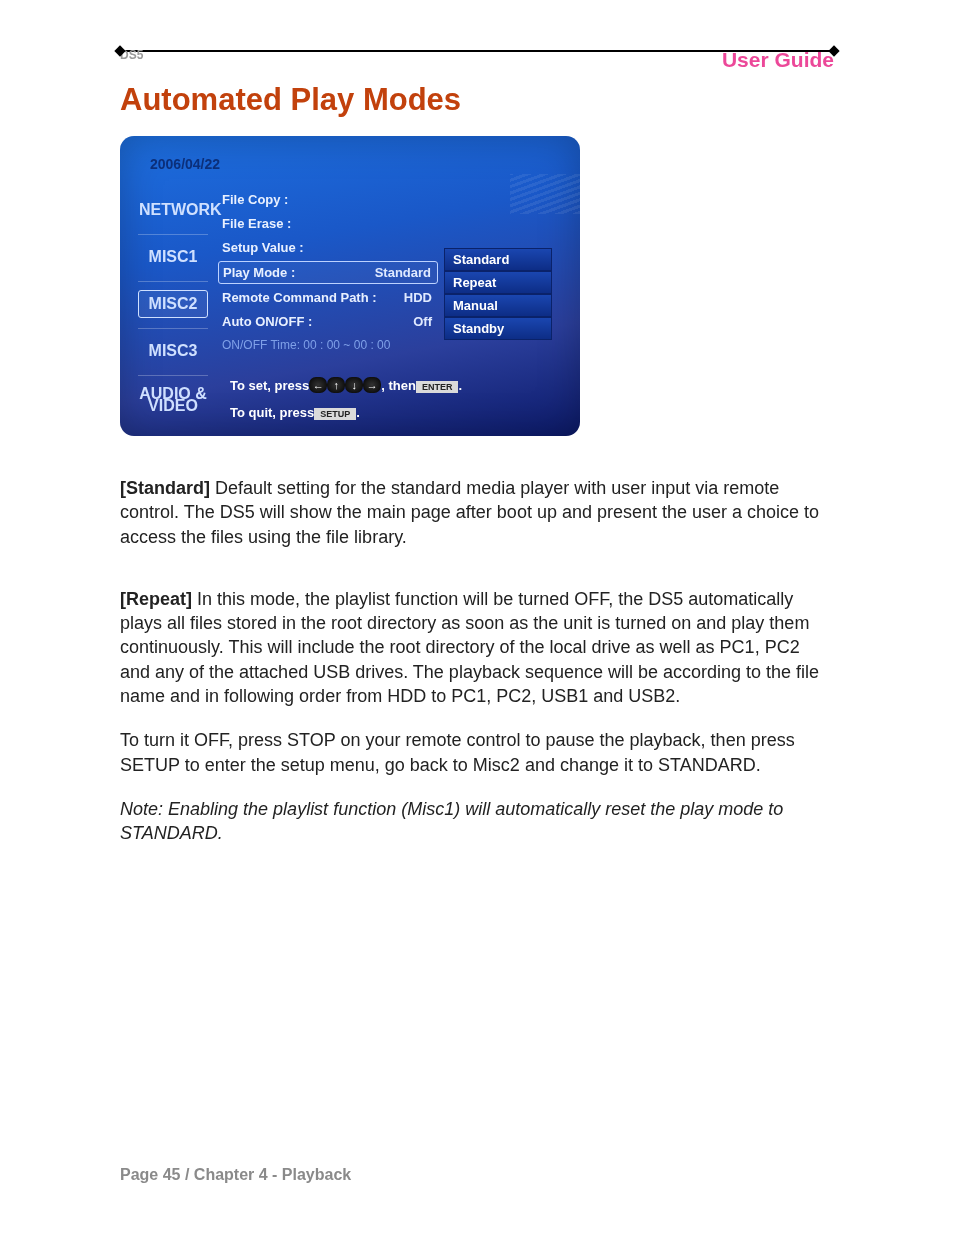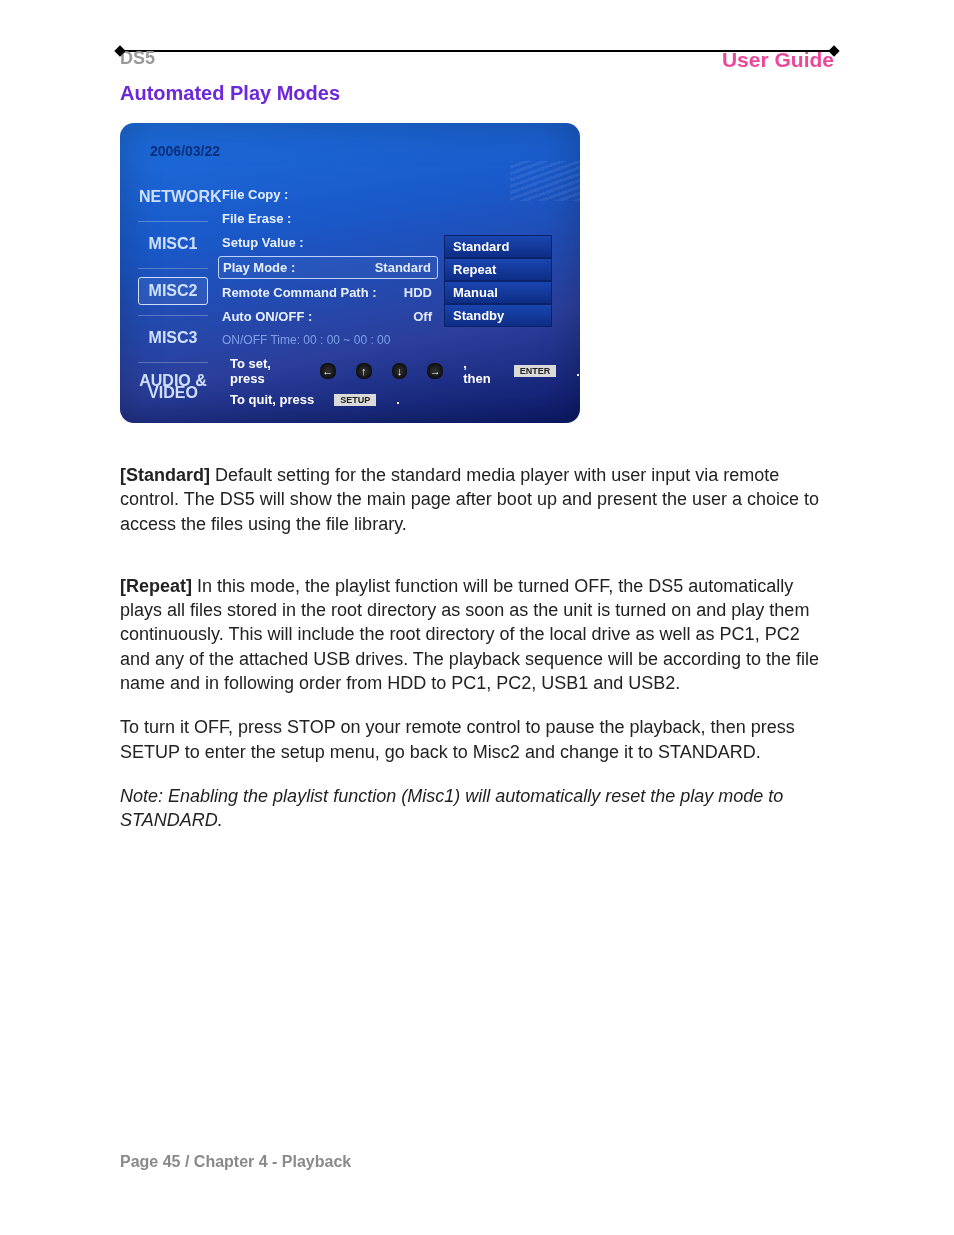--- a/index.html
+++ b/index.html
@@ -25,29 +25,29 @@
     content: "";
     position: absolute;
     bottom: -5px;
     width: 8px;
     height: 8px;
     background: #000;
     transform: rotate(45deg);
   }
   .hdr::before { left: -4px; }
   .hdr::after  { right: -4px; }
-  .hdr .l { float: left; color: #9a9a9a; font-weight: bold; font-size: 18px; }
+  .hdr .l { float: left; color: #9a9a9a; font-weight: bold; font-size: 12px; }
   .hdr .r { float: right; color: #ec4899; font-weight: bold; font-size: 21px; }
   .hdr::selection { }
   .clearfix::after { content: ""; display: table; clear: both; }
 
   .section-title {
-    color: #6d28d9;
+    color: #c2410c;
     font-weight: bold;
-    font-size: 20px;
+    font-size: 31px;
     margin: 26px 0 18px 0;
   }
 
   
   .shot {
     width: 460px;
     height: 300px;
     border-radius: 14px;
     background: linear-gradient(170deg, #1d6fe0 0%, #1a58c8 35%, #2b3f9c 70%, #0c1a6a 100%);
     position: relative;
@@ -85,21 +85,21 @@
     border-color: #cfe0ff;
     background: rgba(255,255,255,.06);
   }
   .side-sep {
     height: 1px; background: rgba(255,255,255,.25);
     margin: 2px 0;
   }
   .side-btn.two { line-height: 12px; padding: 3px 0; }
 
   .main {
-    position: absolute; left: 98px; top: 58px; width: 220px;
+    position: absolute; left: 98px; top: 50px; width: 220px;
     color: #e8f0ff; font-size: 13px; font-weight: bold;
   }
   .main .row { display: flex; justify-content: space-between; padding: 3px 6px 3px 4px; margin: 3px 0; }
   .main .row .val { color: #dfe9ff; }
   .main .row.boxed {
     border: 1px solid #bcd2ff; border-radius: 3px;
     background: rgba(255,255,255,.04);
     text-align: right;
   }
   .main .row.dim { color: #7fa0e8; font-weight: normal; font-size: 12px; }
@@ -111,21 +111,21 @@
     color: #fff; font-weight: bold; font-size: 13px;
     background: linear-gradient(#1a46b0, #0d2d86);
     border: 1px solid #0a226a;
     padding: 3px 8px;
     margin-bottom: 0;
   }
 
   .hints {
     position: absolute; left: 110px; bottom: 16px; color: #fff; font-size: 13px;
   }
-  .hints .line { display: flex; align-items: center; gap: 20px; margin-top: 6px; font-weight: bold;}
+  .hints .line { display: flex; align-items: flex-end; gap: 0; margin-top: 12px; font-weight: bold;}
   .hints .arrow {
     display: inline-flex; align-items: center; justify-content: center;
     width: 18px; height: 16px; border-radius: 7px;
     background: radial-gradient(#333,#000);
     color: #fff; font-size: 11px; font-weight: bold;
   }
   .hints .pill {
     display: inline-flex; align-items: center; justify-content: center;
     padding: 1px 6px; border-radius: 0;
     background: #dadada; color: #222; font-size: 9px; font-weight: bold;
@@ -149,21 +149,21 @@
 <div class="page">
   <div class="hdr clearfix">
     <span class="l">DS5</span>
     <span class="r">User Guide</span>
   </div>
 
   <div class="section-title">Automated Play Modes</div>
 
   
   <div class="shot">
-    <div class="date">2006/03/22</div>
+    <div class="date">2006/04/22</div>
     <div class="stripes"></div>
 
     <div class="sidebar">
       <div class="side-btn">NETWORK</div>
       <div class="side-sep"></div>
       <div class="side-btn">MISC1</div>
       <div class="side-sep"></div>
       <div class="side-btn sel">MISC2</div>
       <div class="side-sep"></div>
       <div class="side-btn">MISC3</div>

